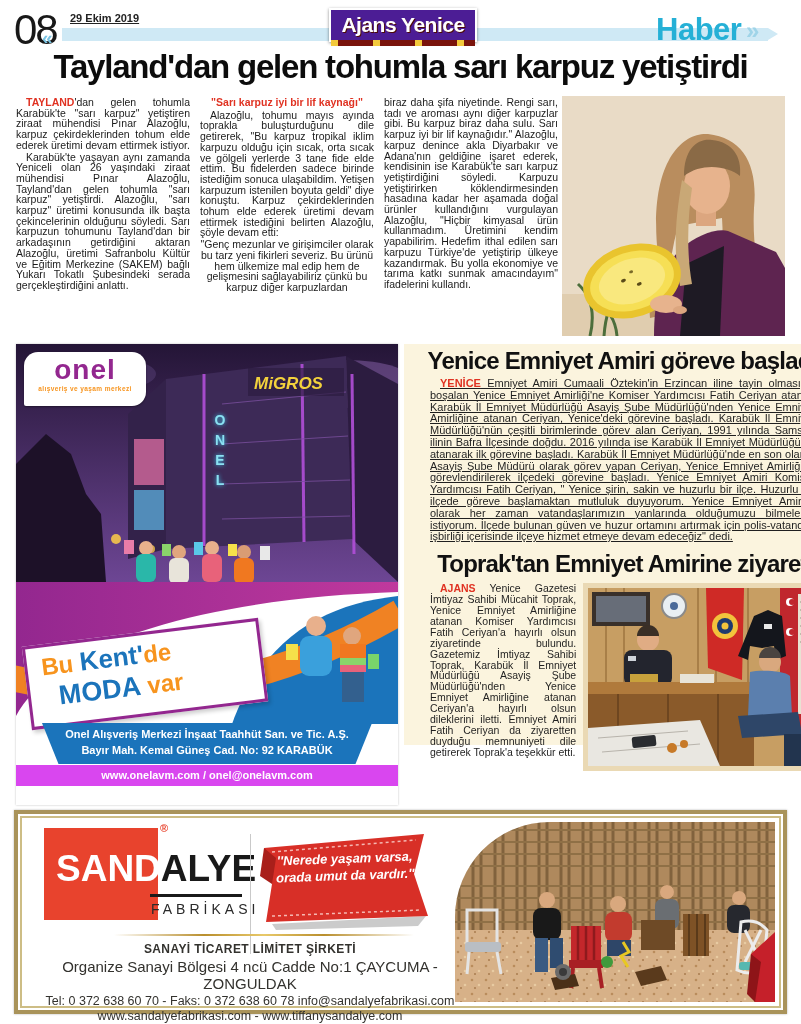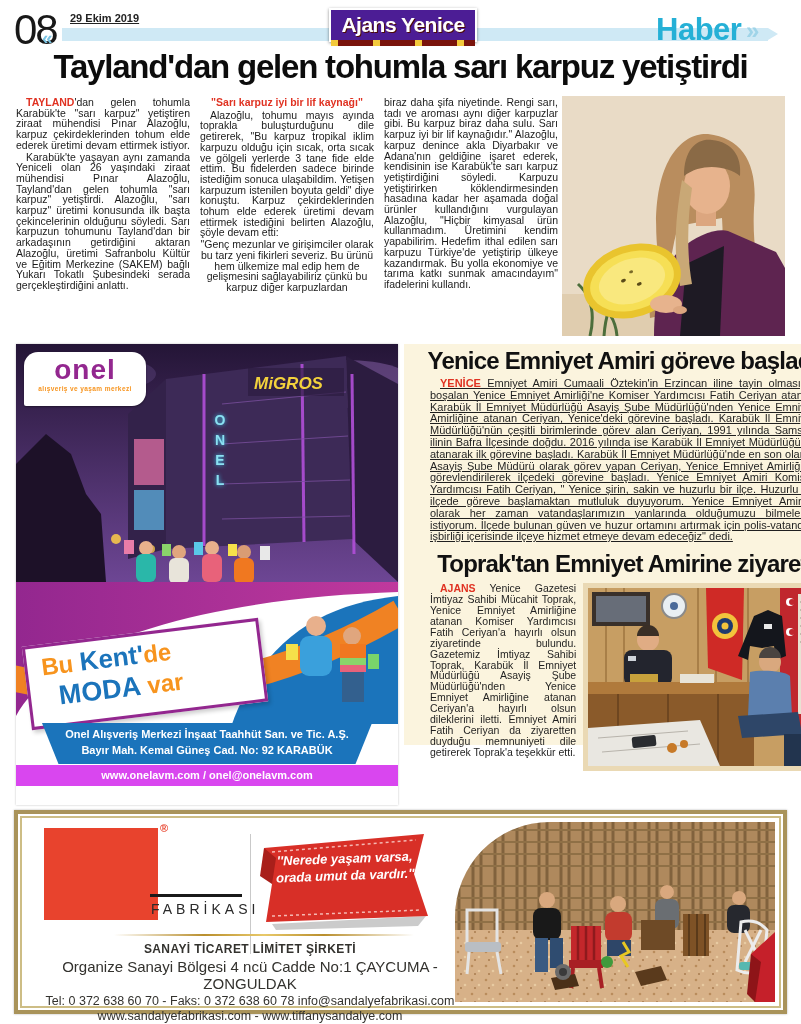--- a/index.html
+++ b/index.html
@@ -341,20 +341,21 @@
           <circle cx="84" cy="160" r="5" fill="#c77a28"></circle>
             <circle cx="96" cy="156" r="4" fill="#c77a28"></circle>
         </svg>
       </div>
     </div>
   </div>
 
   <div class="abs sandalye-ad">
     <div class="abs snd-square"></div>
     <div class="abs snd-reg">®</div>
+    <div class="abs snd-brand"><span class="snd-w">SAND</span><span class="snd-b">ALYE</span></div>
     <div class="abs snd-underline"></div>
     <div class="abs snd-sub">FABRİKASI</div>
     <div class="abs snd-divider"></div>
 
     <div class="abs snd-ribbon">
       <svg width="178" height="102" viewBox="0 0 178 102">
         <polygon points="16,96 170,88 162,98 20,102" fill="#8c8c8c" opacity=".45"></polygon>
         <polygon points="8,20 168,6 158,46 172,88 10,94 16,56" fill="#d82f27"></polygon>
         <polygon points="8,20 20,30 16,56 4,48" fill="#a91f1a"></polygon>
         <path d="M16 24 L160 12 M16 88 L164 82" stroke="#f5b8b2" stroke-width="1.5" stroke-dasharray="3 3" fill="none"></path>

